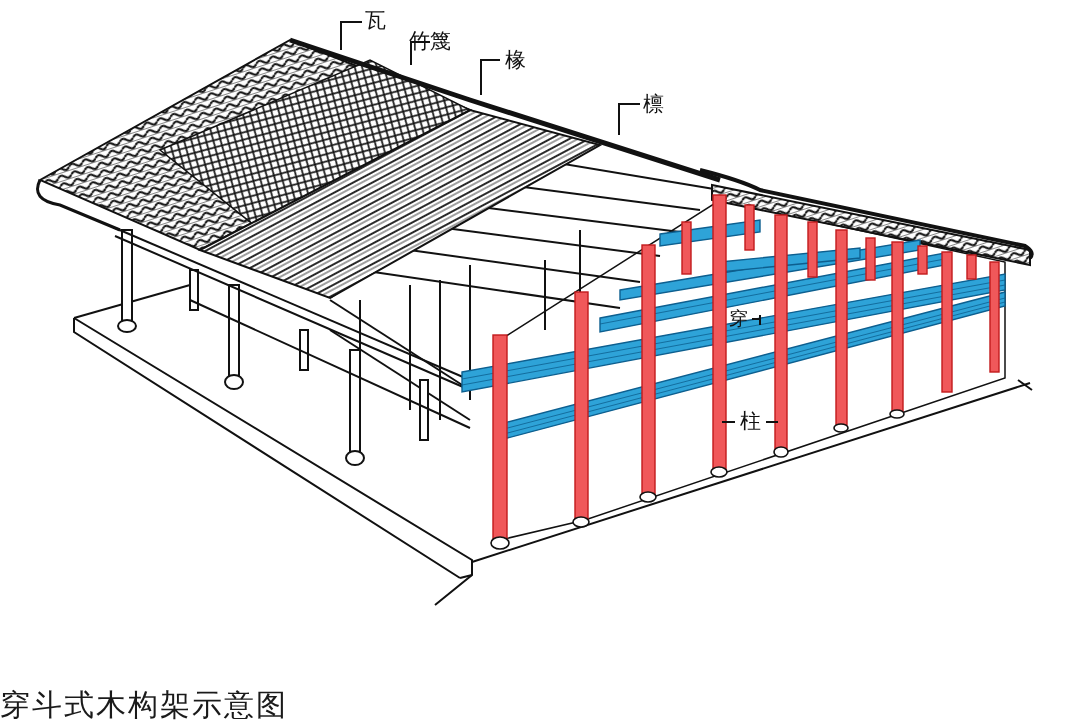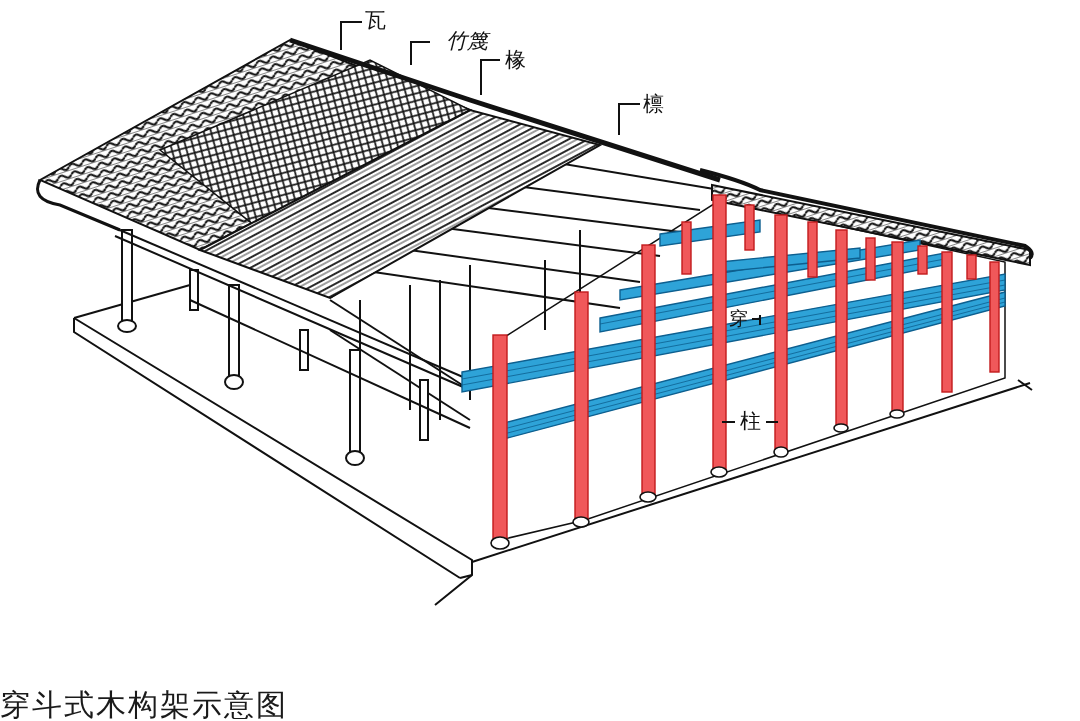--- a/index.html
+++ b/index.html
@@ -146,20 +146,20 @@
     <polyline points="481,95 481,60 500,60"></polyline>
     <polyline points="619,135 619,104 640,104"></polyline>
     <line x1="752" y1="319" x2="760" y2="319"></line>
     <line x1="760" y1="315" x2="760" y2="325"></line>
     <line x1="722" y1="422" x2="735" y2="422"></line>
     <line x1="766" y1="422" x2="778" y2="422"></line>
   </g>
 </svg>
 
 <span class="lbl" style="left:365px;top:10px;">瓦</span>
-<span class="lbl" style="left:446px;top:31px;font-style:italic;">竹篾</span>
+<span class="lbl" style="left:409px;top:31px;">竹篾</span>
 <span class="lbl" style="left:505px;top:50px;">椽</span>
 <span class="lbl" style="left:643px;top:94px;">檩</span>
 <span class="lbl" style="left:729px;top:309px;font-size:19px;">穿</span>
 <span class="lbl" style="left:740px;top:411px;">柱</span>
 
 <div class="caption">穿斗式木构架示意图</div>
 </div>
 
 </body></html>

